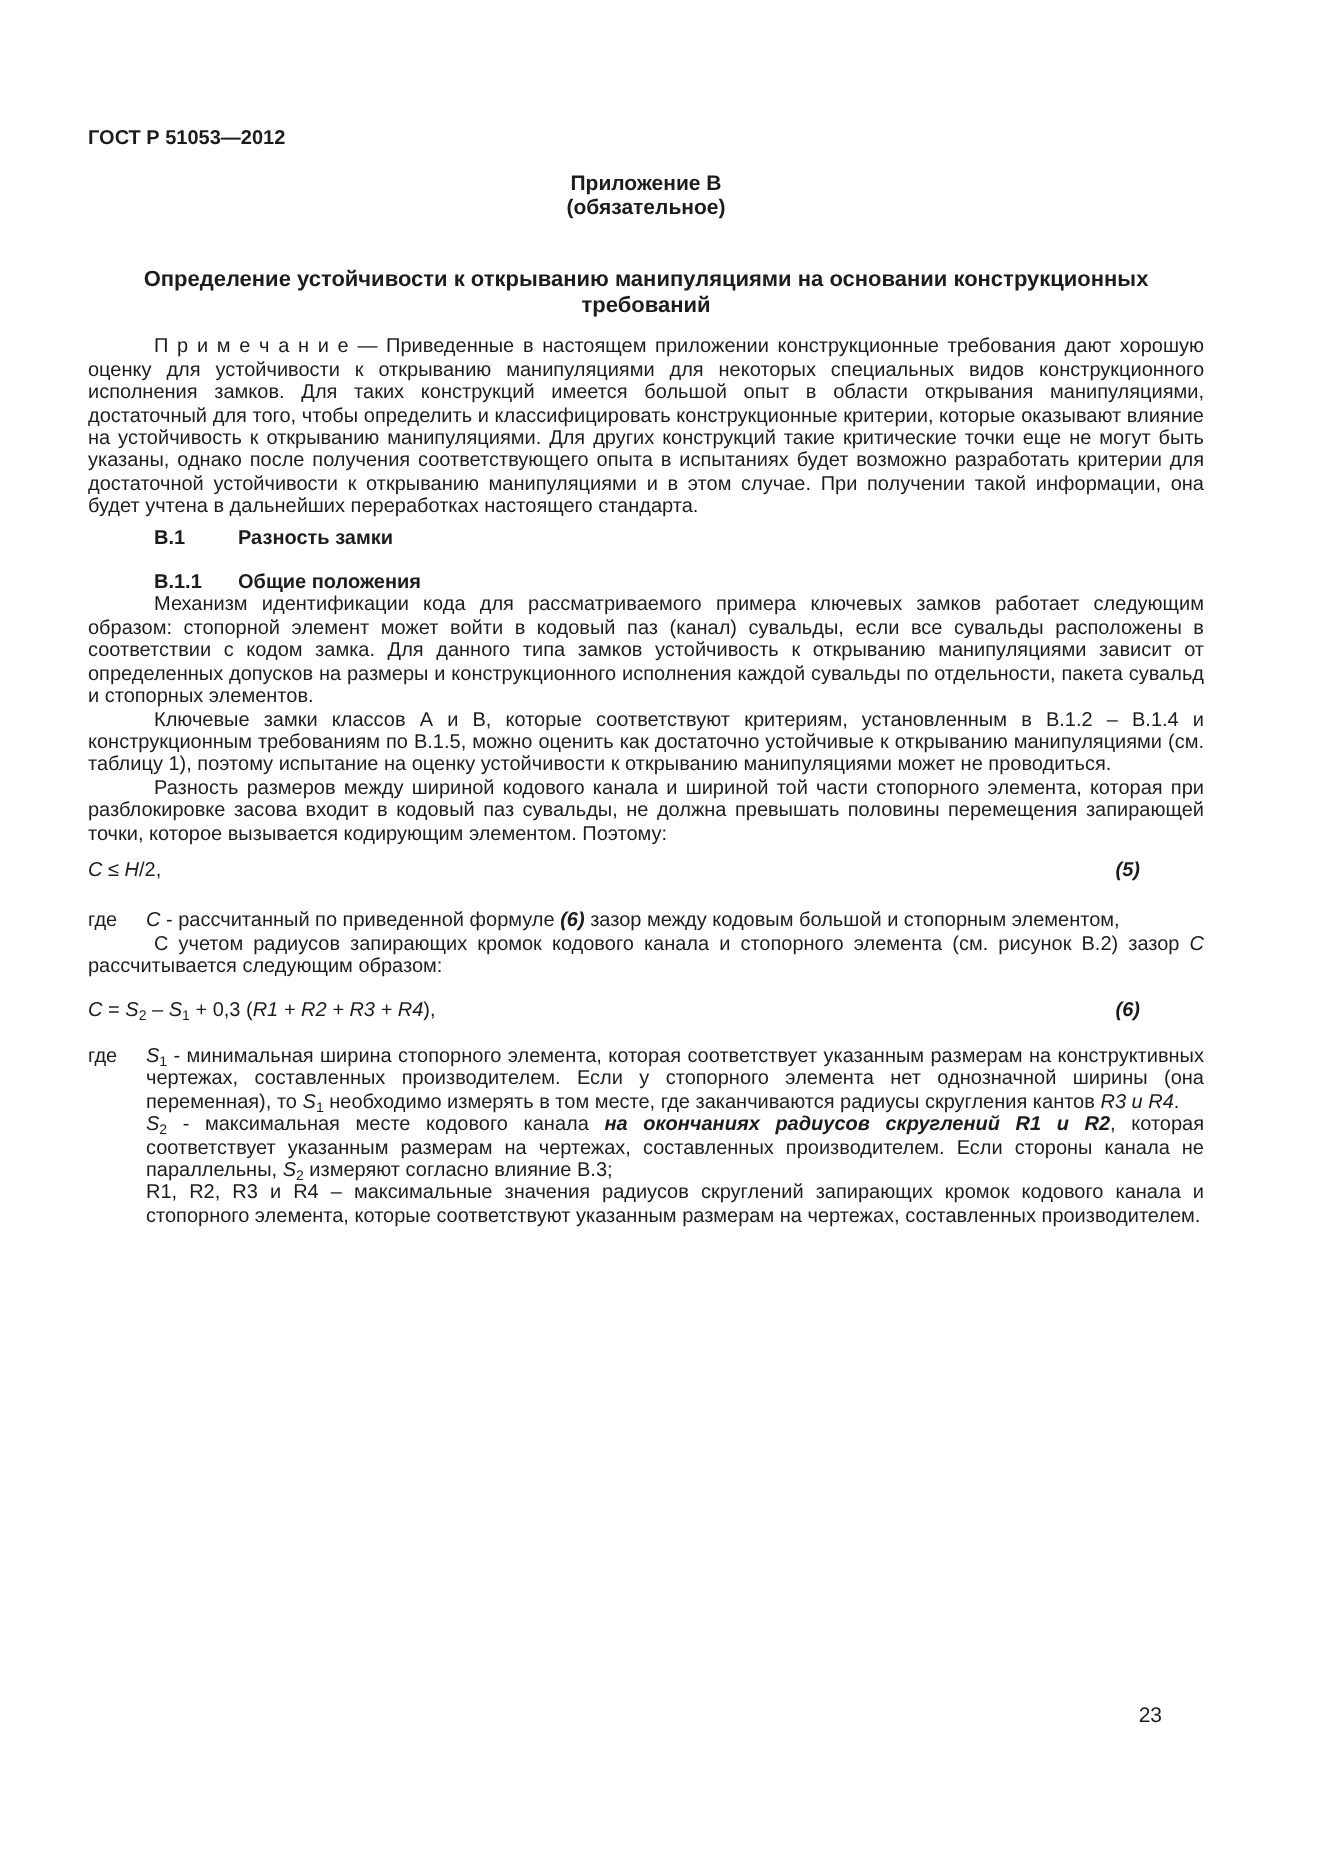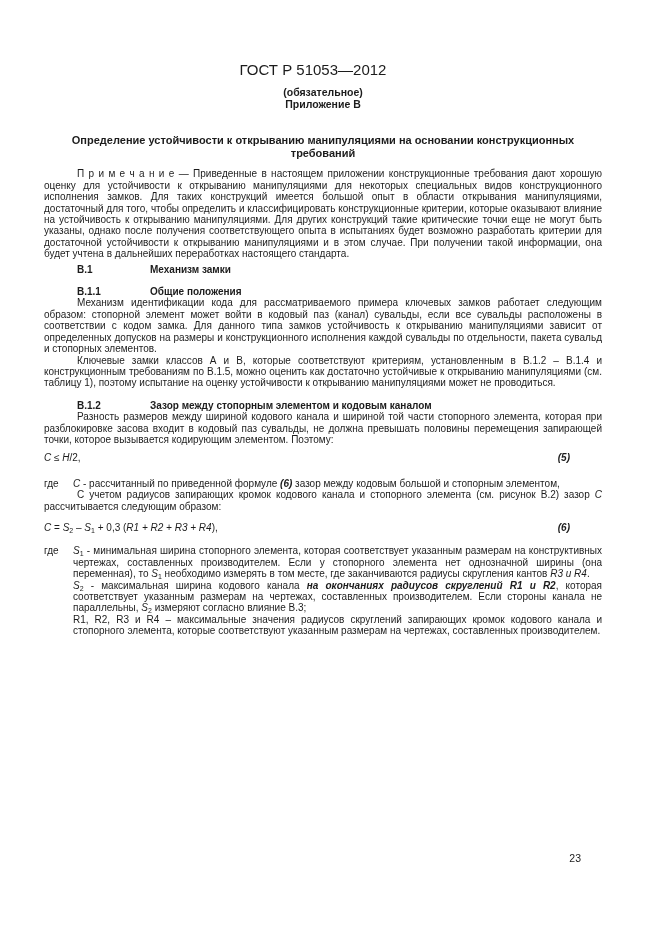--- a/index.html
+++ b/index.html
@@ -15,24 +15,24 @@
   .content {
     position: absolute;
     left: 44px;
     top: 0;
     width: 558px;
     font-size: 10px;
     line-height: 11.4px;
   }
   .doc-header {
     padding-top: 64px;
-    text-align: center;
+    text-align: left;
     padding-right: 20px;
-    font-weight: normal;
-    font-size: 15px;
+    font-weight: bold;
+    font-size: 10px;
   }
   .appendix {
     margin-top: 11px;
     text-align: center;
     font-weight: bold;
     font-size: 10.5px;
     line-height: 12px;
   }
   .title {
     margin: 24px 0 0 0;
@@ -45,21 +45,21 @@
   .j { text-align: justify; }
   .ind { text-indent: 33px; }
   .note { margin-top: 8px; }
   .sec-head {
     font-weight: bold;
     padding-left: 33px;
     margin-top: 11px;
   }
   .sec-head .sec-num {
     display: inline-block;
-    width: 73px;
+    width: 42px;
   }
   .sec-b1 { margin-top: 4px; }
   .formula-row {
     position: relative;
     text-align: left;
   }
   .formula-5 { margin: 7px 0 14px 0; }
   .formula-6 { margin: 10px 0 12px 0; }
   .f-num {
     position: absolute;
@@ -97,37 +97,36 @@
 </style>
 </head>
 <body>
 
 <div class="page">
   <div class="content">
 
     <div class="doc-header">ГОСТ Р 51053—2012</div>
 
     <div class="appendix">
+      <div>Приложение В</div>
       <div>(обязательное)</div>
-      <div>Приложение В</div>
     </div>
 
     <h1 class="title">Определение устойчивости к открыванию манипуляциями на основании конструкционных требований</h1>
 
     <p class="note j ind"><span>П р и м е ч а н и е</span><span> — </span><span>Приведенные в настоящем приложении конструкционные требования дают хорошую оценку для устойчивости к открыванию манипуляциями для некоторых специальных видов конструкционного исполнения замков. Для таких конструкций имеется большой опыт в области открывания манипуляциями, достаточный для того, чтобы определить и классифицировать конструкционные критерии, которые оказывают влияние на устойчивость к открыванию манипуляциями. Для других конструкций такие критические точки еще не могут быть указаны, однако после получения соответствующего опыта в испытаниях будет возможно разработать критерии для достаточной устойчивости к открыванию манипуляциями и в этом случае. При получении такой информации, она будет учтена в дальнейших переработках настоящего стандарта.</span></p>
 
-    <p class="sec-head sec-b1"><span class="sec-num">В.1</span><span>Механизм замки</span></p>
+    <p class="sec-head sec-b1"><span class="sec-num">В.1</span><span>Разность замки</span></p>
 
     <p class="sec-head"><span class="sec-num">В.1.1</span><span>Общие положения</span></p>
 
     <p class="j ind">Механизм идентификации кода для рассматриваемого примера ключевых замков работает следующим образом: стопорной элемент может войти в кодовый паз (канал) сувальды, если все сувальды расположены в соответствии с кодом замка. Для данного типа замков устойчивость к открыванию манипуляциями зависит от определенных допусков на размеры и конструкционного исполнения каждой сувальды по отдельности, пакета сувальд и стопорных элементов.</p>
 
     <p class="j ind">Ключевые замки классов А и В, которые соответствуют критериям, установленным в В.1.2 – В.1.4 и конструкционным требованиям по В.1.5, можно оценить как достаточно устойчивые к открыванию манипуляциями (см. таблицу 1), поэтому испытание на оценку устойчивости к открыванию манипуляциями может не проводиться.</p>
 
-    <p class="sec-head"><span class="sec-num">В.1.2</span><span>Зазор между стопорным элементом и кодовым каналом</span></p>
 
     <p class="j ind">Разность размеров между шириной кодового канала и шириной той части стопорного элемента, которая при разблокировке засова входит в кодовый паз сувальды, не должна превышать половины перемещения запирающей точки, которое вызывается кодирующим элементом. Поэтому:</p>
 
     <div class="formula-row formula-5">
       <span><i>C</i><span> ≤ </span><i>H</i><span>/2,</span></span>
       <span class="f-num">(5)</span>
     </div>
 
     <div class="where">
       <span class="where-label">где</span>
@@ -137,20 +136,20 @@
     <p class="j ind"><span>С учетом радиусов запирающих кромок кодового канала и стопорного элемента (см. рисунок В.2) зазор </span><i>C</i><span> рассчитывается следующим образом:</span></p>
 
     <div class="formula-row formula-6">
       <span><i>C</i><span> = </span><i>S</i><sub>2</sub><span> – </span><i>S</i><sub>1</sub><span> + 0,3 (</span><i>R1 + R2 + R3 + R4</i><span>),</span></span>
       <span class="f-num">(6)</span>
     </div>
 
     <div class="where">
       <span class="where-label">где</span>
       <p class="j"><i>S</i><sub>1</sub><span> - минимальная ширина стопорного элемента, которая соответствует указанным размерам на конструктивных чертежах, составленных производителем. Если у стопорного элемента нет однозначной ширины (она переменная), то </span><i>S</i><sub>1</sub><span> необходимо измерять в том месте, где заканчиваются радиусы скругления кантов </span><i>R3 и R4</i><span>.</span></p>
-      <p class="j"><i>S</i><sub>2</sub><span> - максимальная ширина кодового канала </span><b><i>на окончаниях радиусов скруглений R1 и R2</i></b><span>, которая соответствует указанным размерам на чертежах, составленных производителем. Если стороны канала не параллельны, </span><i>S</i><sub>2</sub><span> измеряют согласно влияние В.3;</span></p>
+      <p class="j"><i>S</i><sub>2</sub><span> - максимальная месте кодового канала </span><b><i>на окончаниях радиусов скруглений R1 и R2</i></b><span>, которая соответствует указанным размерам на чертежах, составленных производителем. Если стороны канала не параллельны, </span><i>S</i><sub>2</sub><span> измеряют согласно влияние В.3;</span></p>
       <p class="j">R1, R2, R3 и R4 – максимальные значения радиусов скруглений запирающих кромок кодового канала и стопорного элемента, которые соответствуют указанным размерам на чертежах, составленных производителем.</p>
     </div>
 
   </div>
 
   <div class="page-number">23</div>
 </div>
 
 </body></html>

